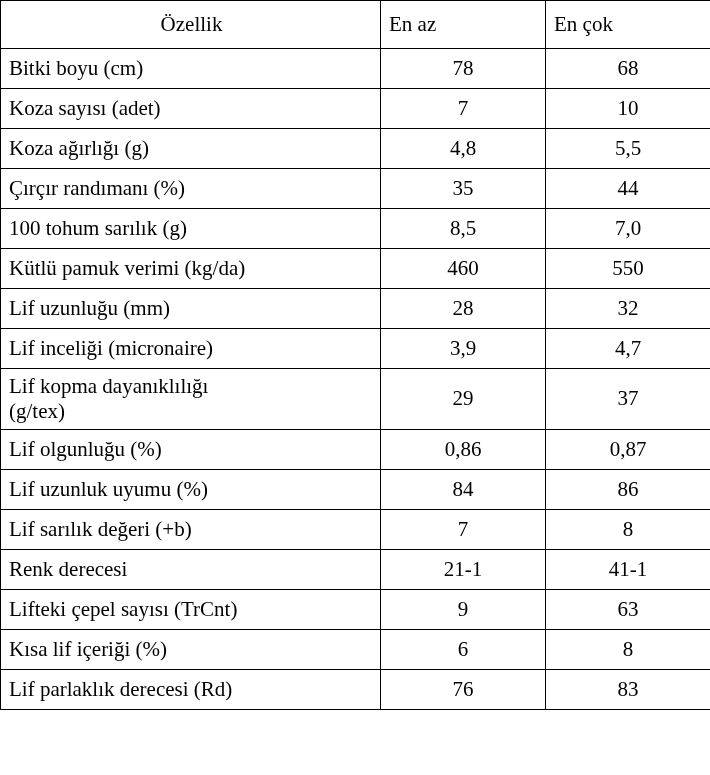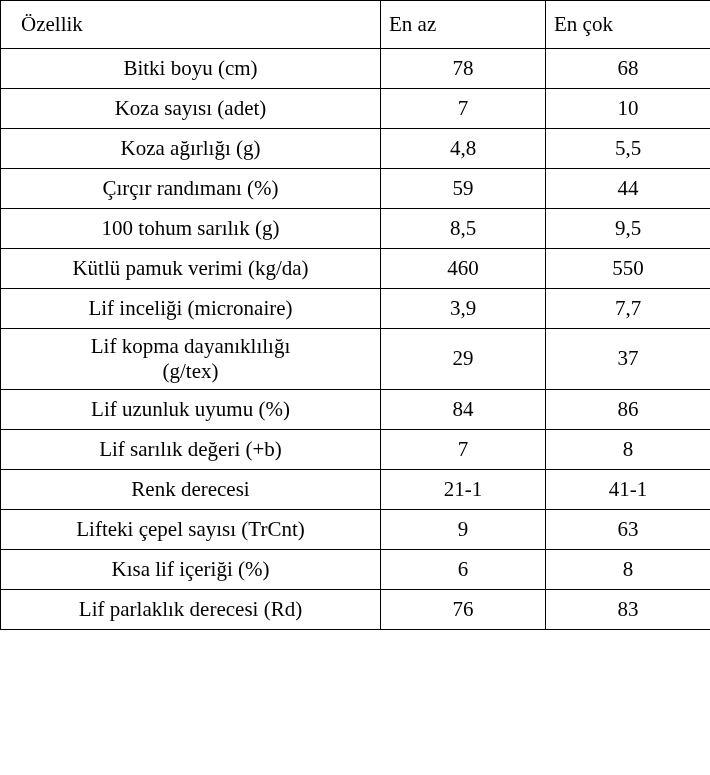--- a/index.html
+++ b/index.html
@@ -34,28 +34,28 @@
     line-height: 1.18;
     font-weight: normal;
     padding: 5px 8px;
     vertical-align: middle;
     box-sizing: border-box;
   }
   table.data-table thead th {
     height: 48px;
   }
   table.data-table thead th.head-feature {
-    text-align: left;
-    padding-left: 20px;
+    text-align: center;
+    padding-left: 10px;
   }
   table.data-table thead th.head-num {
     text-align: left;
   }
   table.data-table tbody td.cell-feature {
-    text-align: center;
+    text-align: left;
   }
   table.data-table tbody td.cell-num {
     text-align: center;
   }
   table.data-table tbody tr {
     height: 40px;
   }
   table.data-table tbody tr.tall {
     height: 46px;
   }
@@ -91,43 +91,53 @@
           <td class="cell-num">7</td>
           <td class="cell-num">10</td>
         </tr>
         <tr>
           <td class="cell-feature">Koza ağırlığı (g)</td>
           <td class="cell-num">4,8</td>
           <td class="cell-num">5,5</td>
         </tr>
         <tr>
           <td class="cell-feature">Çırçır randımanı (%)</td>
-          <td class="cell-num">59</td>
+          <td class="cell-num">35</td>
           <td class="cell-num">44</td>
         </tr>
         <tr>
           <td class="cell-feature">100 tohum sarılık (g)</td>
           <td class="cell-num">8,5</td>
-          <td class="cell-num">9,5</td>
+          <td class="cell-num">7,0</td>
         </tr>
         <tr>
           <td class="cell-feature">Kütlü pamuk verimi (kg/da)</td>
           <td class="cell-num">460</td>
           <td class="cell-num">550</td>
         </tr>
         <tr>
+          <td class="cell-feature">Lif uzunluğu (mm)</td>
+          <td class="cell-num">28</td>
+          <td class="cell-num">32</td>
+        </tr>
+        <tr>
           <td class="cell-feature">Lif inceliği (micronaire)</td>
           <td class="cell-num">3,9</td>
-          <td class="cell-num">7,7</td>
+          <td class="cell-num">4,7</td>
         </tr>
         <tr class="tall">
           <td class="cell-feature two-line">Lif kopma dayanıklılığı
 (g/tex)</td>
           <td class="cell-num">29</td>
           <td class="cell-num">37</td>
+        </tr>
+        <tr>
+          <td class="cell-feature">Lif olgunluğu (%)</td>
+          <td class="cell-num">0,86</td>
+          <td class="cell-num">0,87</td>
         </tr>
         <tr>
           <td class="cell-feature">Lif uzunluk uyumu (%)</td>
           <td class="cell-num">84</td>
           <td class="cell-num">86</td>
         </tr>
         <tr>
           <td class="cell-feature">Lif sarılık değeri (+b)</td>
           <td class="cell-num">7</td>
           <td class="cell-num">8</td>

